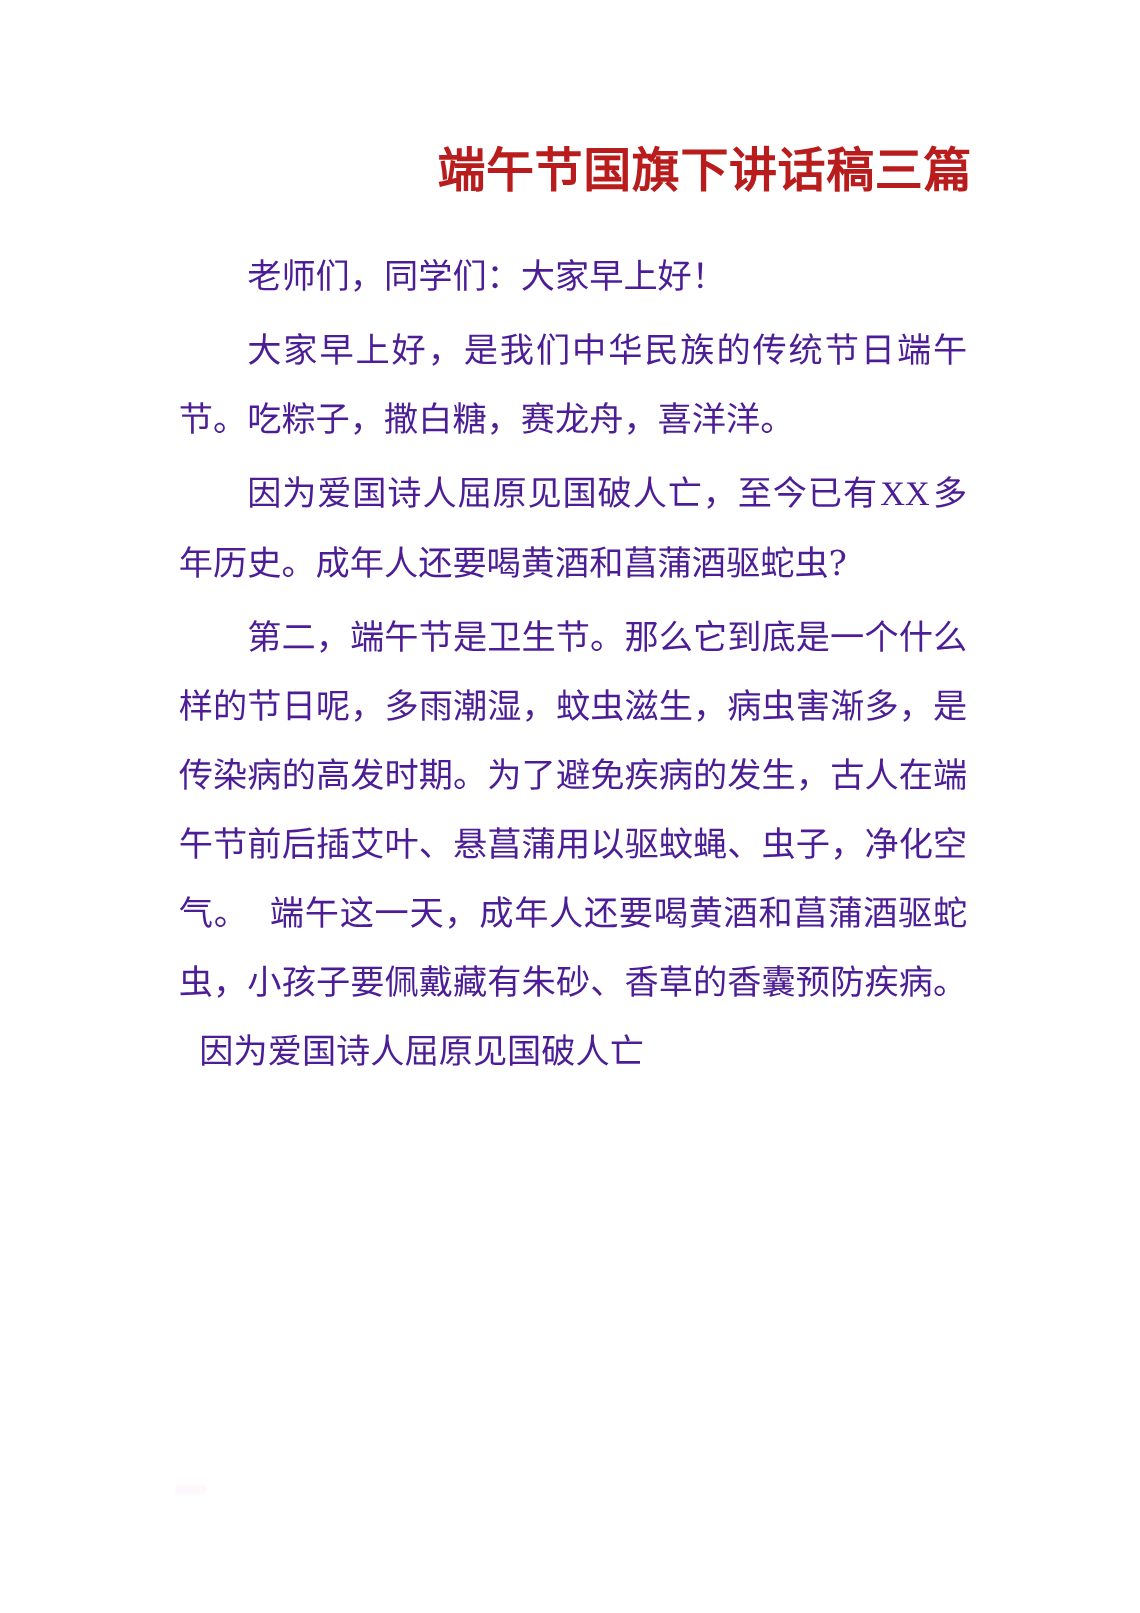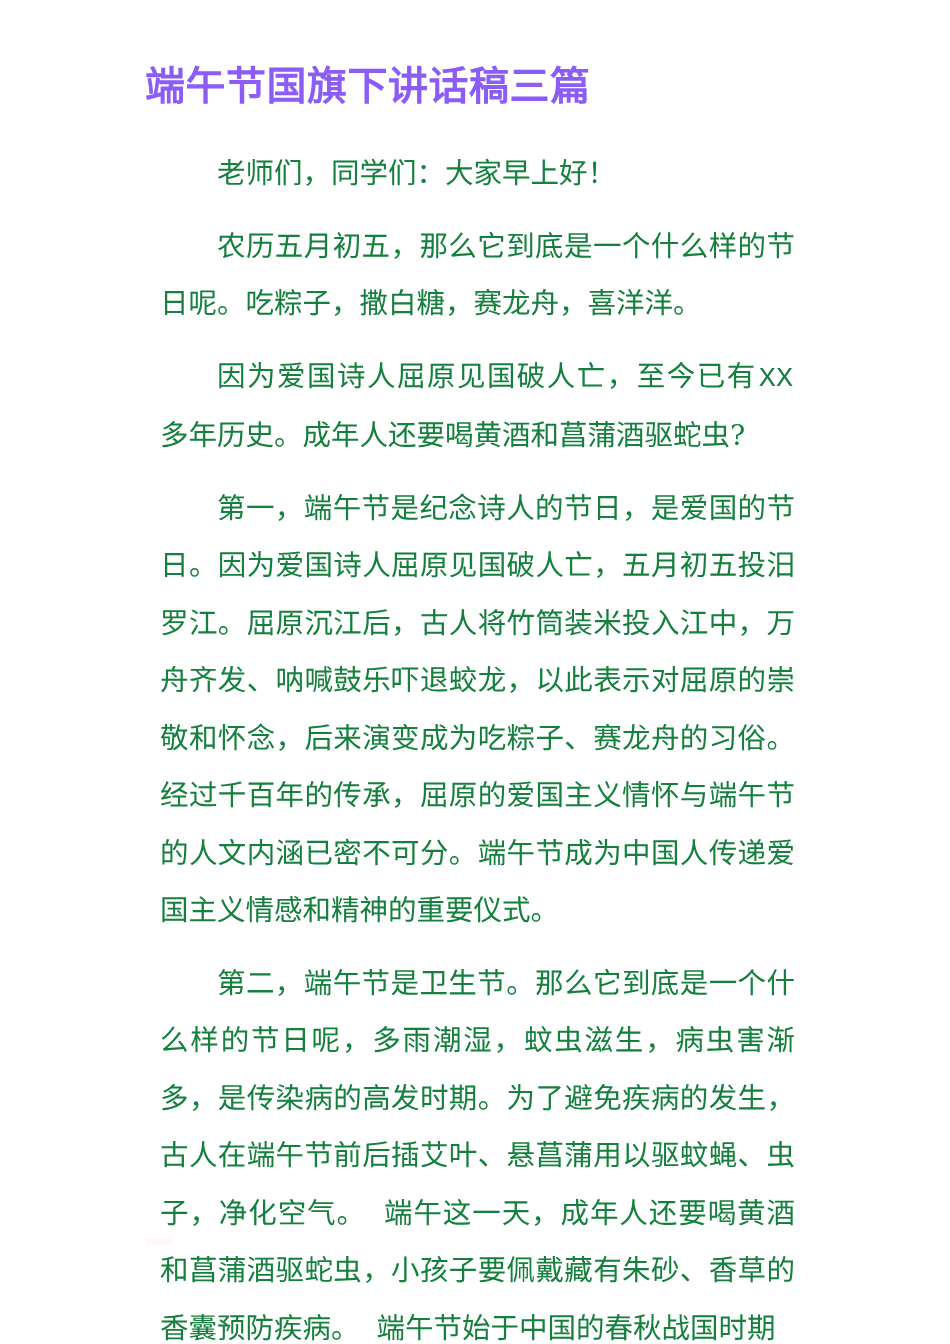--- a/index.html
+++ b/index.html
@@ -22,44 +22,44 @@
     position: absolute;
     left: 145px;
     top: 0;
     width: 665px;
   }
   .doc-title {
     font-family: "DejaVu Sans", "Liberation Sans", sans-serif;
     font-weight: bold;
     font-size: 40px;
     line-height: 56px;
-    text-align: left;
+    text-align: right;
     letter-spacing: 0.5px;
     margin: 0;
-    padding-top: 58px;
-    color: #8b5cf6;
+    padding-top: 115px;
+    color: #b91c1c;
     white-space: nowrap;
   }
   .para {
     font-size: 28.5px;
     line-height: 57.5px;
     text-align: justify;
     text-justify: inter-character;
     text-align-last: left;
-    margin: 15px;
+    margin: 4px;
     text-indent: 2em;
-    color: #15803d;
+    color: #4c1d95;
     word-break: break-all;
     letter-spacing: 0;
   }
   .para.first-para {
     margin-top: 31px;
   }
   .latin {
-    font-family: Liberation Mono, monospace;
+    font-family: Liberation Serif, serif;
     padding: 0 2px;
   }
   .wsp {
     display: inline-block;
     width: 0.6em;
   }
   .faint-mark {
     position: absolute;
     left: 146px;
     top: 1238px;
@@ -74,25 +74,24 @@
 <body>
 
 <div class="page">
 
   <div class="doc-body">
 
     <h1 class="doc-title">端午节国旗下讲话稿三篇</h1>
 
     <p class="para first-para">老师们，同学们：大家早上好！</p>
 
-    <p class="para">农历五月初五，那么它到底是一个什么样的节日呢。吃粽子，撒白糖，赛龙舟，喜洋洋。</p>
+    <p class="para">大家早上好，是我们中华民族的传统节日端午节。吃粽子，撒白糖，赛龙舟，喜洋洋。</p>
 
     <p class="para"><span>因为爱国诗人屈原见国破人亡，至今已有</span><span class="latin">XX</span><span>多年历史。成年人还要喝黄酒和菖蒲酒驱蛇虫?</span></p>
 
-    <p class="para">第一，端午节是纪念诗人的节日，是爱国的节日。因为爱国诗人屈原见国破人亡，五月初五投汨罗江。屈原沉江后，古人将竹筒装米投入江中，万舟齐发、呐喊鼓乐吓退蛟龙，以此表示对屈原的崇敬和怀念，后来演变成为吃粽子、赛龙舟的习俗。经过千百年的传承，屈原的爱国主义情怀与端午节的人文内涵已密不可分。端午节成为中国人传递爱国主义情感和精神的重要仪式。</p>
 
-    <p class="para"><span>第二，端午节是卫生节。那么它到底是一个什么样的节日呢，多雨潮湿，蚊虫滋生，病虫害渐多，是传染病的高发时期。为了避免疾病的发生，古人在端午节前后插艾叶、悬菖蒲用以驱蚊蝇、虫子，净化空气。</span><span class="wsp"></span><span>端午这一天，成年人还要喝黄酒和菖蒲酒驱蛇虫，小孩子要佩戴藏有朱砂、香草的香囊预防疾病。</span><span class="wsp"></span><span>端午节始于中国的春秋战国时期</span></p>
+    <p class="para"><span>第二，端午节是卫生节。那么它到底是一个什么样的节日呢，多雨潮湿，蚊虫滋生，病虫害渐多，是传染病的高发时期。为了避免疾病的发生，古人在端午节前后插艾叶、悬菖蒲用以驱蚊蝇、虫子，净化空气。</span><span class="wsp"></span><span>端午这一天，成年人还要喝黄酒和菖蒲酒驱蛇虫，小孩子要佩戴藏有朱砂、香草的香囊预防疾病。</span><span class="wsp"></span><span>因为爱国诗人屈原见国破人亡</span></p>
 
   </div>
 
   <div class="faint-mark"></div>
 
 </div>
 
 </body></html>

